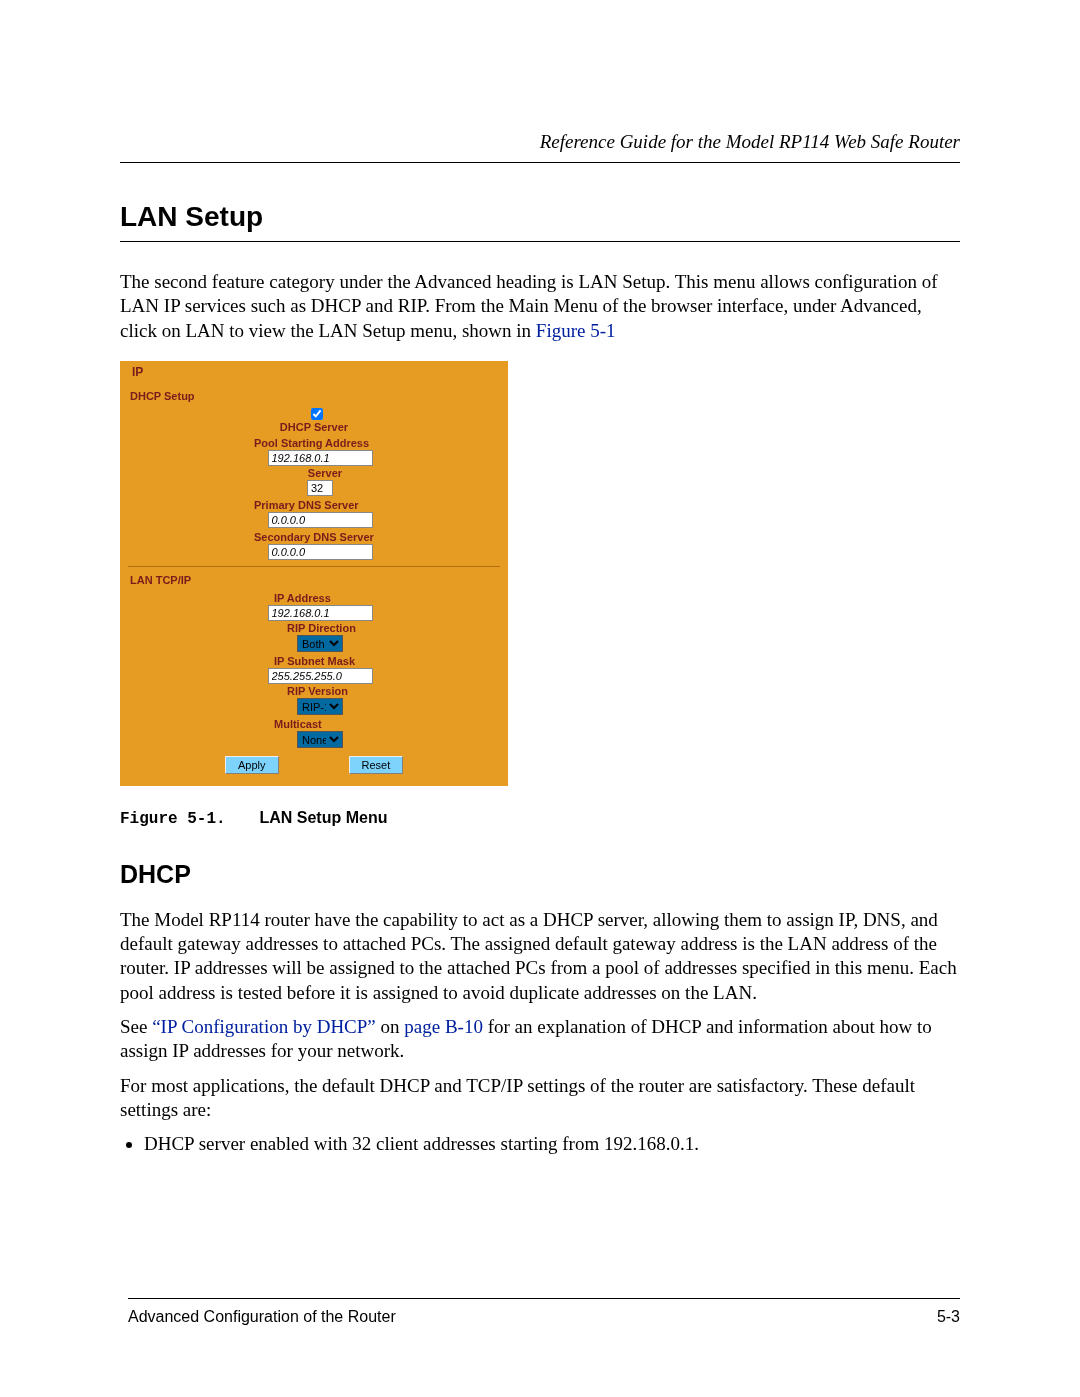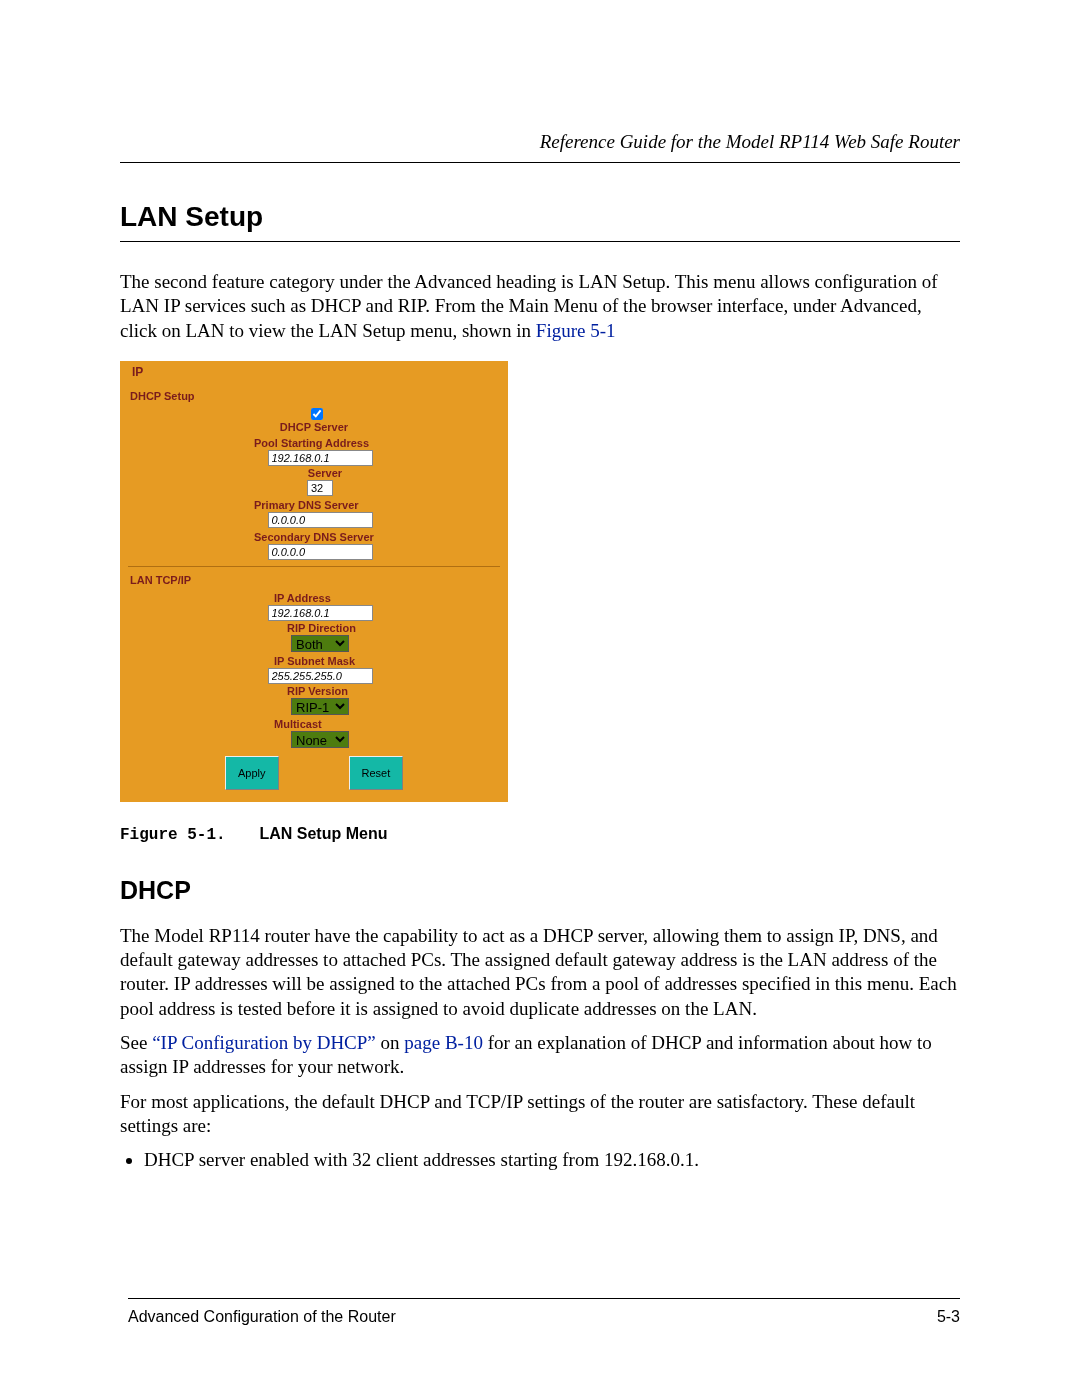--- a/index.html
+++ b/index.html
@@ -68,37 +68,37 @@
     border: 1px solid #888;
     background: #fff;
     height: 16px;
     box-sizing: border-box;
     padding: 0 3px;
   }
   .txt.m { width: 105px; font-style: italic; }
   .txt.s { width: 26px; }
   select.sel {
     font-family: Arial, sans-serif;
-    font-size: 13px;
+    font-size: 11px;
     height: 17px;
-    width: 58px;
+    width: 46px;
     border: 1px solid #555;
-    background: #4d7c0f;
+    background: #0369a1;
     box-sizing: border-box;
   }
   .sep { border: none; border-top: 1px solid #b06f12; margin: 6px -2px; }
   .btnrow { display: flex; gap: 70px; justify-content: flex-start; margin: 8px 0 0 95px; }
   button.btn {
     font-family: Arial, sans-serif;
     font-size: 11px;
-    background: #14b8a6;
+    background: #7dd3fc;
     border: 1px solid #808080;
     border-top-color: #eee; border-left-color: #eee;
     padding: 1px 12px;
-    height: 34px;
+    height: 18px;
   }
 
   .caption {
     font-family: Arial, Helvetica, sans-serif;
     font-weight: bold;
     font-size: 16px;
     margin: 22px 0 28px 0;
   }
   .caption .figno { display: inline-block; width: 135px; font-family: Liberation Mono, monospace; }
 

